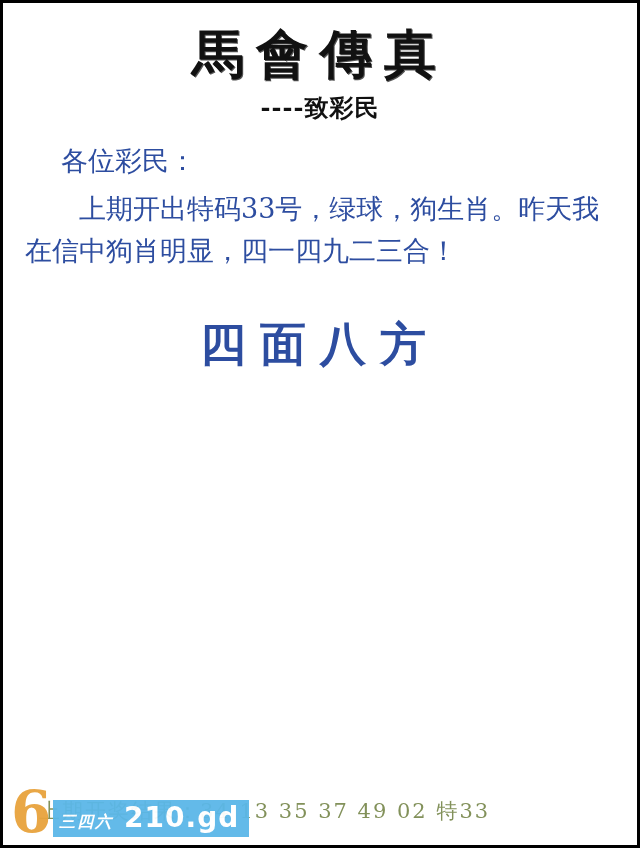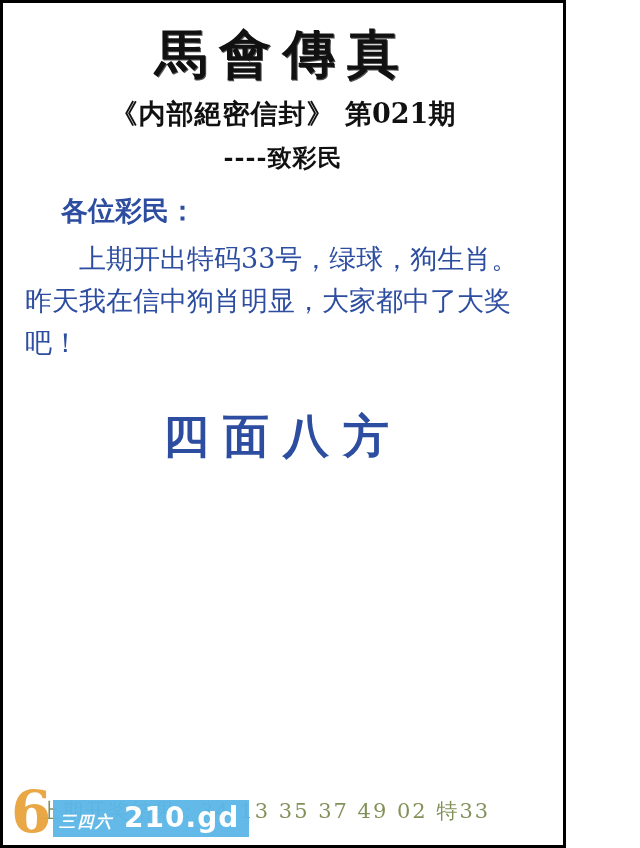--- a/index.html
+++ b/index.html
@@ -8,21 +8,21 @@
   }
   body {
     width: 640px;
     height: 848px;
     background: #ffffff;
     font-family: "DejaVu Serif", serif;
     overflow: hidden;
   }
   .page {
     position: relative;
-    width: 566px;
+    width: 640px;
     height: 848px;
     box-sizing: border-box;
     border: 3px solid #000000;
     background: #ffffff;
   }
   .inner {
     position: absolute;
     left: 0;
     top: 0;
     right: 0;
@@ -62,21 +62,20 @@
   }
   .body-text {
     color: #2d4da0;
     font-size: 27px;
     line-height: 1.55;
     margin-top: 16px;
     letter-spacing: 0px;
   }
   .line-indent-1 {
     text-indent: 36px;
-    font-weight: bold;
   }
   .line-indent-2 {
     text-indent: 96px;
   }
   .para {
     margin: 0 0 2px 0;
   }
   .para-block {
     text-indent: 54px;
     margin-top: 6px;
@@ -139,30 +138,26 @@
   }
 </style>
 </head>
 <body>
 
 <div class="page">
   <div class="inner">
 
     <div class="title">馬會傳真</div>
 
-    <div class="subtitle">
-      <span>《内部絕密信封》</span>
-      <span class="issue">第021期</span>
-    </div>
 
     <div class="dedication">----致彩民</div>
 
     <div class="body-text">
       <div class="para line-indent-1">各位彩民：</div>
-      <div class="para para-block">上期开出特码33号，绿球，狗生肖。昨天我在信中狗肖明显，大家都中了大奖吧！</div>
+      <div class="para para-block">上期开出特码33号，绿球，狗生肖。昨天我在信中狗肖明显，四一四九二三合！</div>
     </div>
 
     <div class="bigslogan">四面八方</div>
 
   </div>
 
   <div class="footer">
     <div class="footer-result">
       <span>上期开奖结果：</span><span>34 13 35 37 49 02 特33</span>
     </div>

